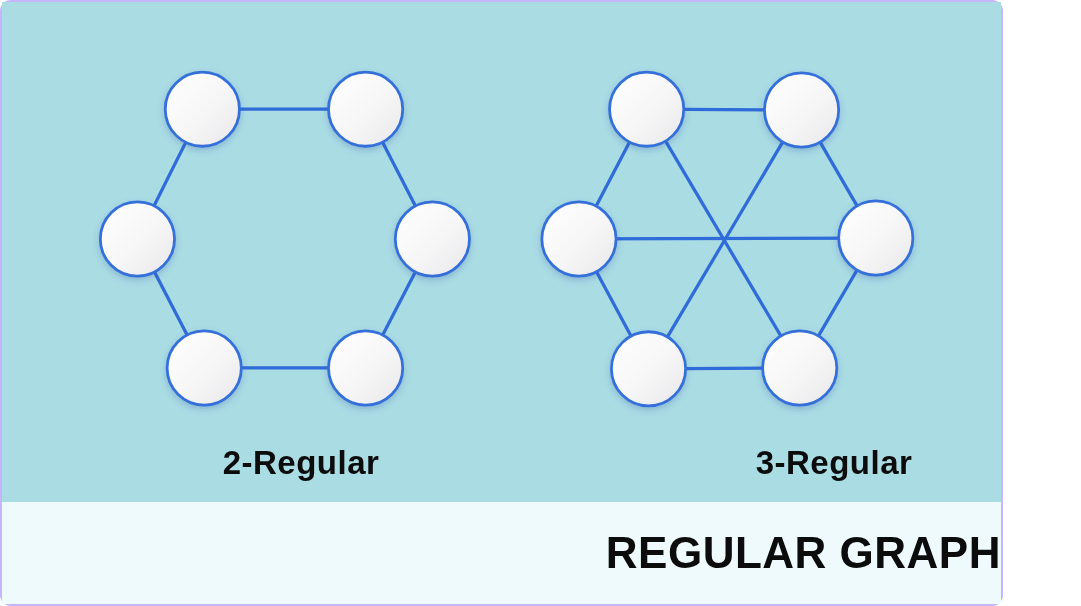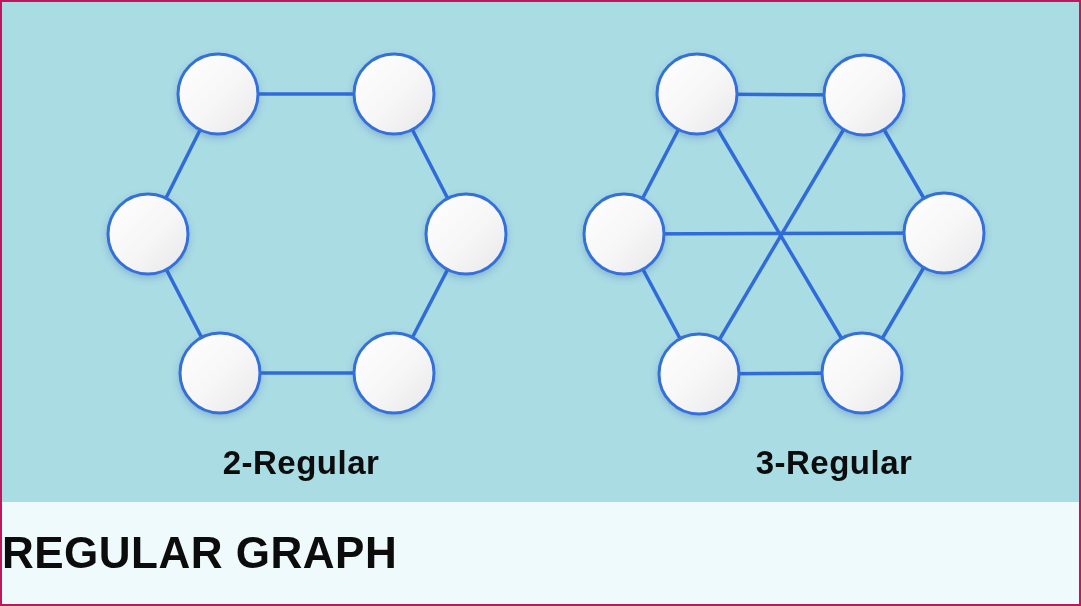--- a/index.html
+++ b/index.html
@@ -5,23 +5,24 @@
   html, body {
     margin: 0;
     padding: 0;
     width: 1081px;
     height: 606px;
     overflow: hidden;
     font-family: "Liberation Sans", "DejaVu Sans", sans-serif;
   }
   .page {
     position: relative;
-    width: 1081px;
+    width: 1003px;
     height: 606px;
-    background: #be185d;
+    background: #c4b5fd;
+    border-radius: 11px;
   }
   .canvas {
     position: absolute;
     left: 2px; top: 2px; right: 2px; bottom: 2px;
     background: #aadce4;
     overflow: hidden;
   }
   .graphs-svg {
     position: absolute;
     left: 0; top: 0;
@@ -38,21 +39,21 @@
     letter-spacing: 0.5px;
     white-space: nowrap;
   }
   .title-band {
     position: absolute;
     left: 0; right: 0;
     top: 500px; bottom: 0;
     background: #eefafc;
     display: flex;
     align-items: center;
-    justify-content: flex-start;
+    justify-content: flex-end;
   }
   .page-title {
     font-size: 44px;
     font-weight: 800;
     color: #0c0c0c;
     letter-spacing: 0.5px;
     margin: 0;
     white-space: nowrap;
   }
 </style>

